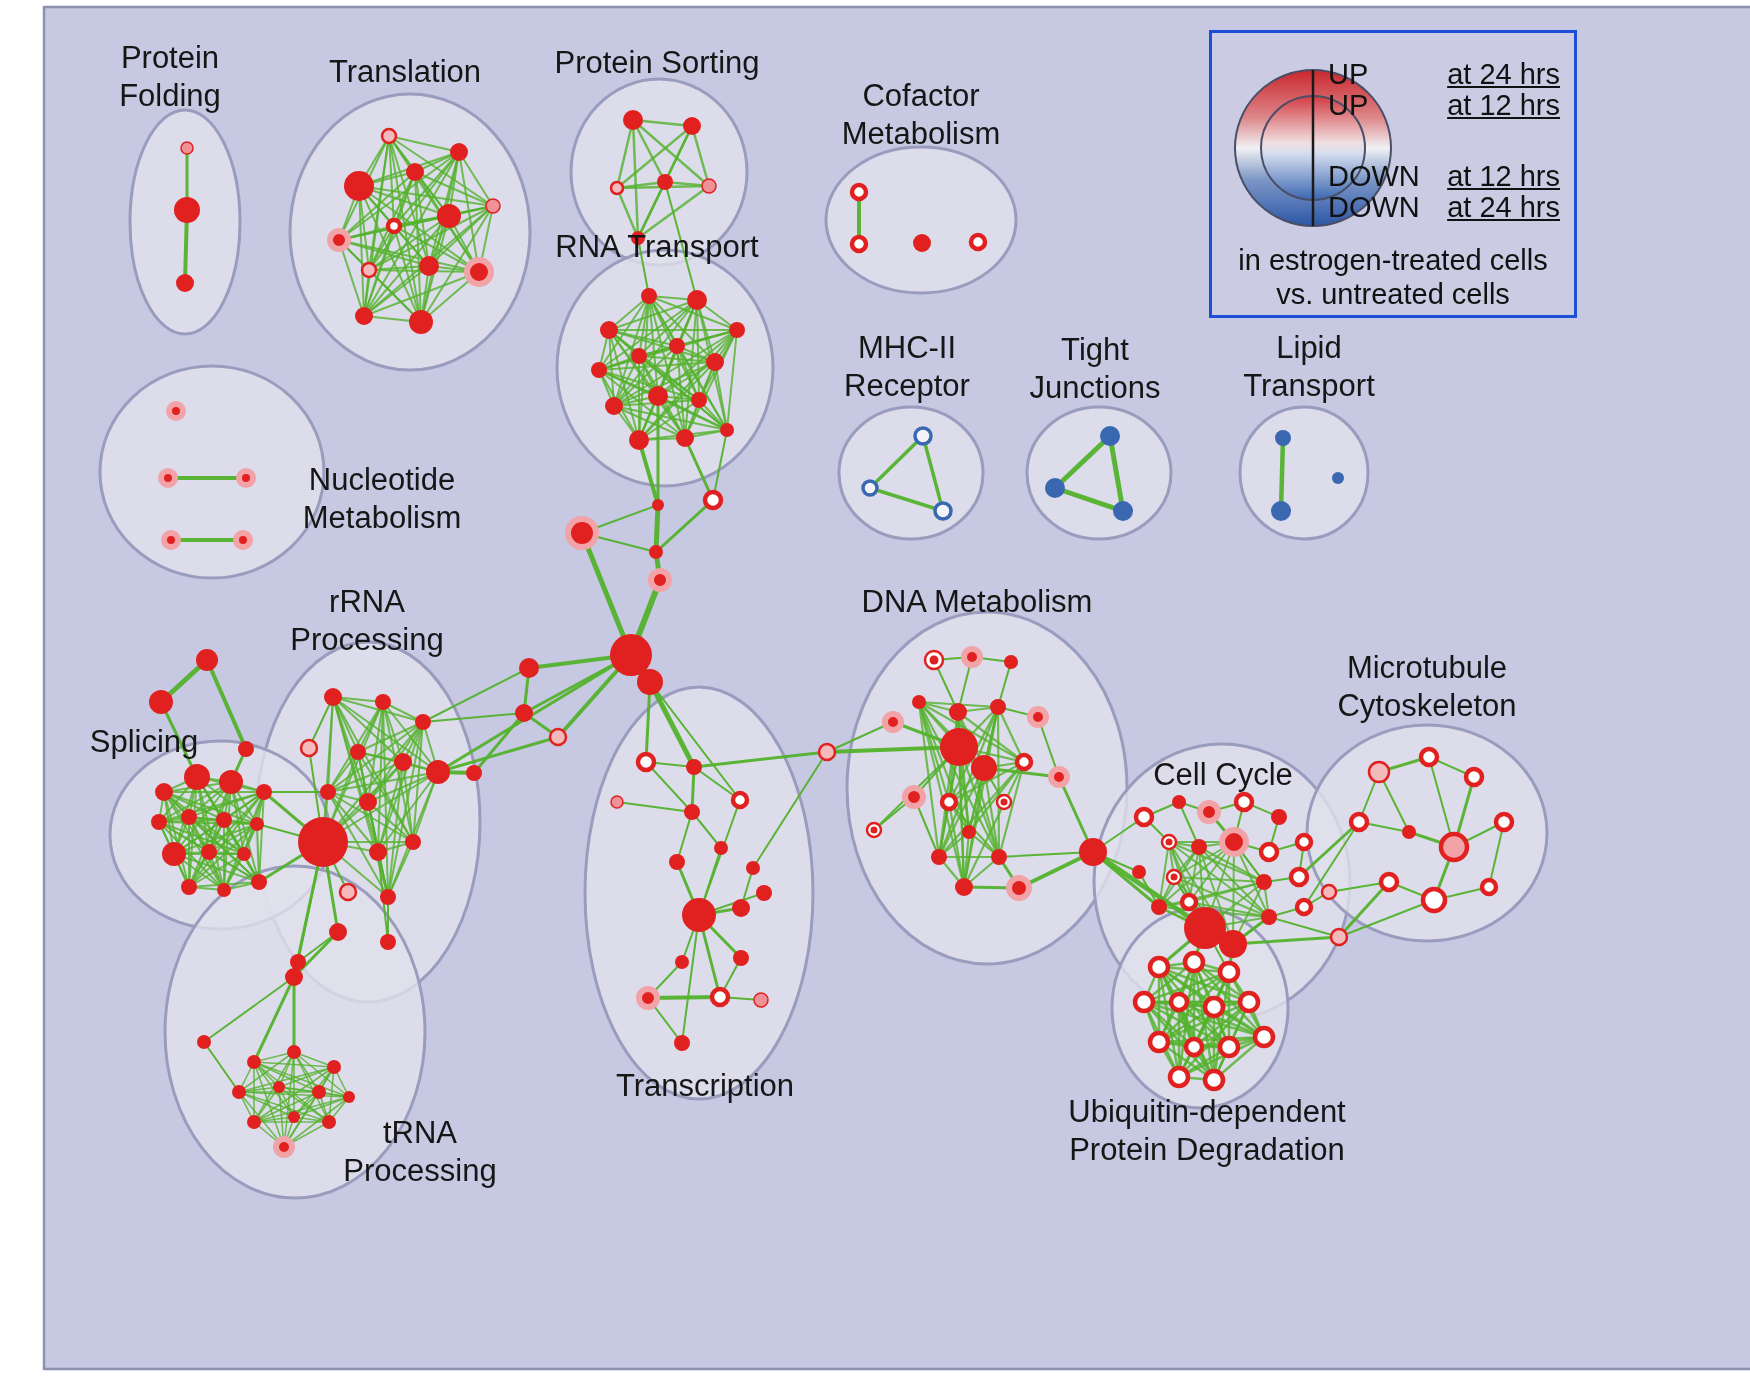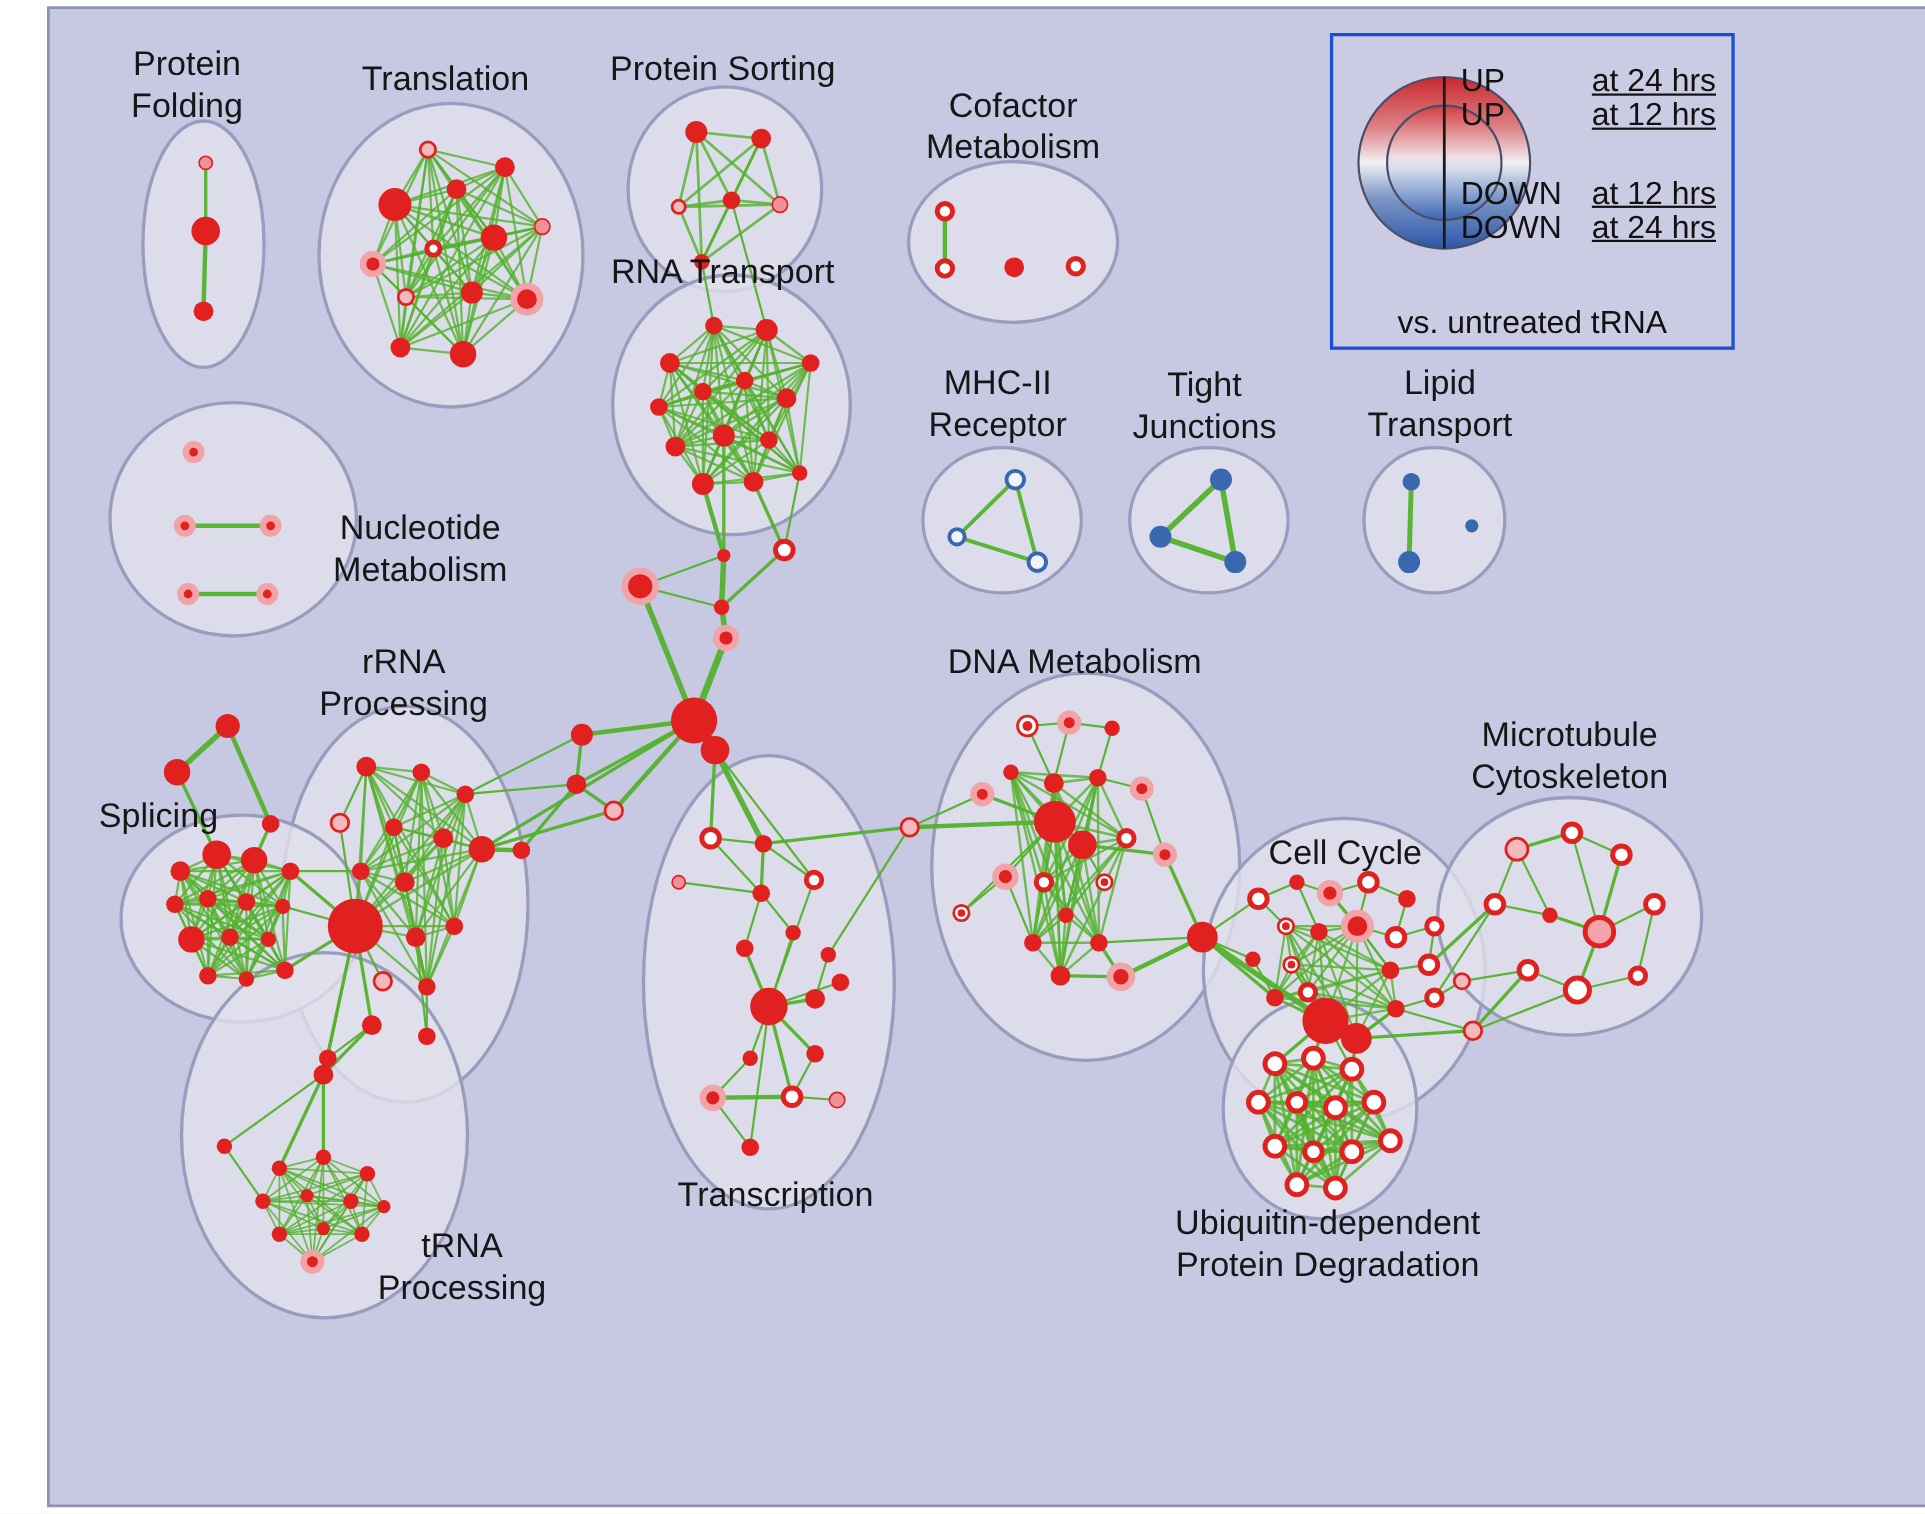--- a/index.html
+++ b/index.html
@@ -1028,16 +1028,17 @@
       <span class="ltime">at 12 hrs</span>
     </div>
     <div class="lrow" style="top:128px">
       <span class="llab">DOWN</span>
       <span class="ltime">at 12 hrs</span>
     </div>
     <div class="lrow" style="top:159px">
       <span class="llab">DOWN</span>
       <span class="ltime">at 24 hrs</span>
     </div>
-    <div class="lfoot" style="top:246px">vs. untreated tRNA</div>
+    <div class="lfoot" style="top:212px">in estrogen-treated cells</div>
+    <div class="lfoot" style="top:246px">vs. untreated cells</div>
   </div>
 
 </div>
 
 </body></html>

